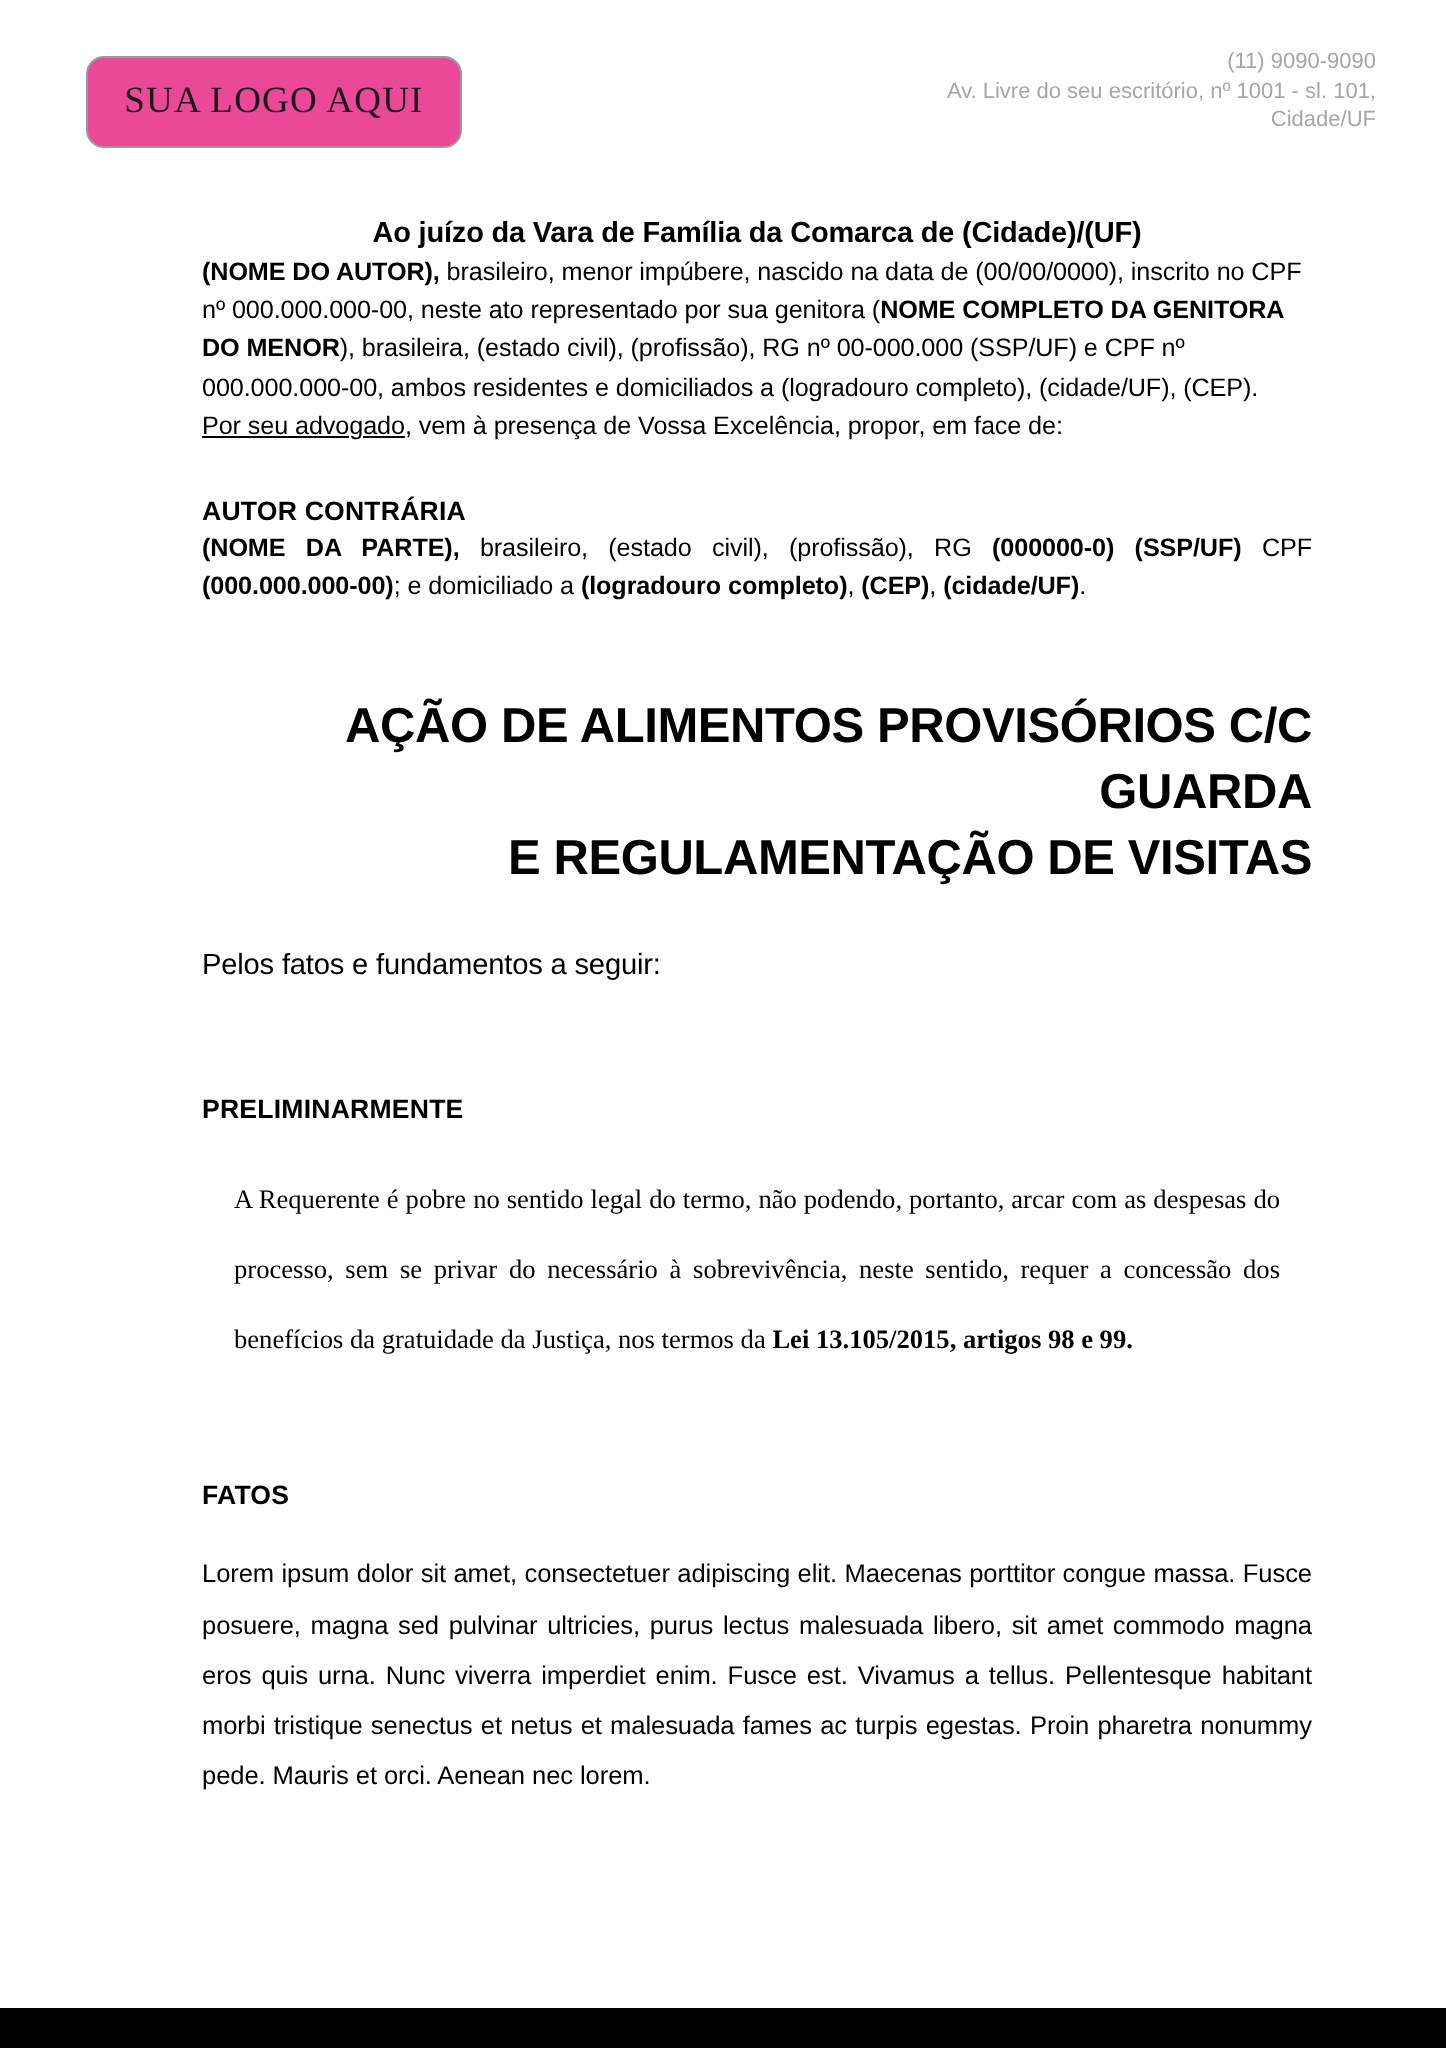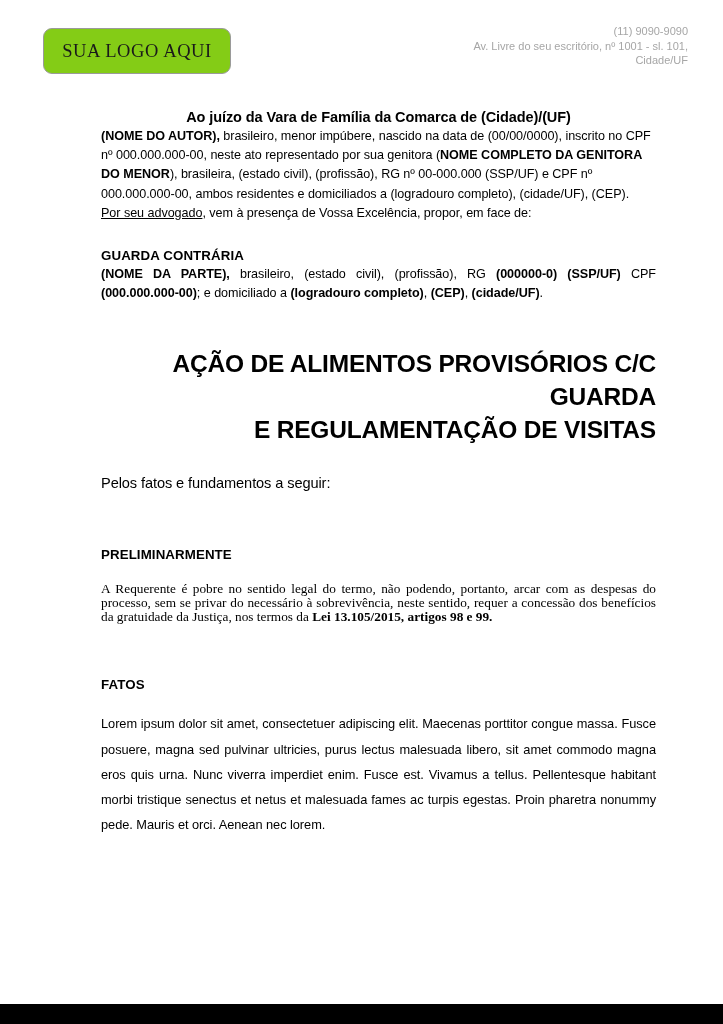--- a/index.html
+++ b/index.html
@@ -30,21 +30,21 @@
     height: 100px;
   }
   .logo-box {
     position: absolute;
     left: 43px;
     top: 28px;
     width: 188px;
     height: 46px;
     border: 1px solid #9a9a9a;
     border-radius: 9px;
-    background: #84cc16;
+    background: #ec4899;
     display: flex;
     align-items: center;
     justify-content: center;
     box-sizing: border-box;
   }
   .logo-text {
     font-family: "Liberation Serif", serif;
     font-size: 18.5px;
     letter-spacing: 0.6px;
     color: #1a1a1a;
@@ -121,23 +121,23 @@
     line-height: 20px;
     letter-spacing: -0.1px;
   }
 
   .head-prelim { margin-top: 52px; }
   .head-fatos  { margin-top: 51px; }
 
   .serif-para {
     font-family: "Liberation Serif", serif;
     font-size: 13.3px;
-    line-height: 14px;
+    line-height: 35px;
     text-align: justify;
-    margin: 0;
+    margin: 16px;
   }
   .p-prelim { margin-top: 18px; }
 
   .sans-para {
     font-family: "Liberation Sans", sans-serif;
     font-size: 12.8px;
     line-height: 25.2px;
     text-align: justify;
     margin: 0;
     letter-spacing: -0.05px;
@@ -175,21 +175,21 @@
 
   <div class="content">
 
     <div class="addressee">Ao juízo da Vara de Família da Comarca de (Cidade)/(UF)</div>
 
 
     <p class="body-text p-autor"><span class="b">(NOME DO AUTOR),</span><span> brasileiro, menor impúbere, nascido na data de (00/00/0000), inscrito no CPF nº 000.000.000-00, neste ato representado por sua genitora (</span><span class="b">NOME COMPLETO DA GENITORA DO MENOR</span><span>), brasileira, (estado civil), (profissão), RG nº 00-000.000 (SSP/UF) e CPF nº 000.000.000-00, ambos residentes e domiciliados a (logradouro completo), (cidade/UF), (CEP).</span></p>
 
     <p class="body-text p-advogado"><span class="u">Por seu advogado</span><span>, vem à presença de Vossa Excelência, propor, em face de:</span></p>
 
-    <div class="section-label blk-parte">GUARDA CONTRÁRIA</div>
+    <div class="section-label blk-parte">AUTOR CONTRÁRIA</div>
 
     <p class="body-text justified p-parte"><span class="b">(NOME DA PARTE),</span><span> brasileiro, (estado civil), (profissão), RG </span><span class="b">(000000-0) (SSP/UF)</span><span> CPF </span><span class="b">(000.000.000-00)</span><span>; e domiciliado a </span><span class="b">(logradouro completo)</span><span>, </span><span class="b">(CEP)</span><span>, </span><span class="b">(cidade/UF)</span><span>.</span></p>
 
     <div class="main-title">
       <div>AÇÃO DE ALIMENTOS PROVISÓRIOS C/C GUARDA</div>
       <div>E REGULAMENTAÇÃO DE VISITAS</div>
     </div>
 
     <div class="lead-line">Pelos fatos e fundamentos a seguir:</div>
 

